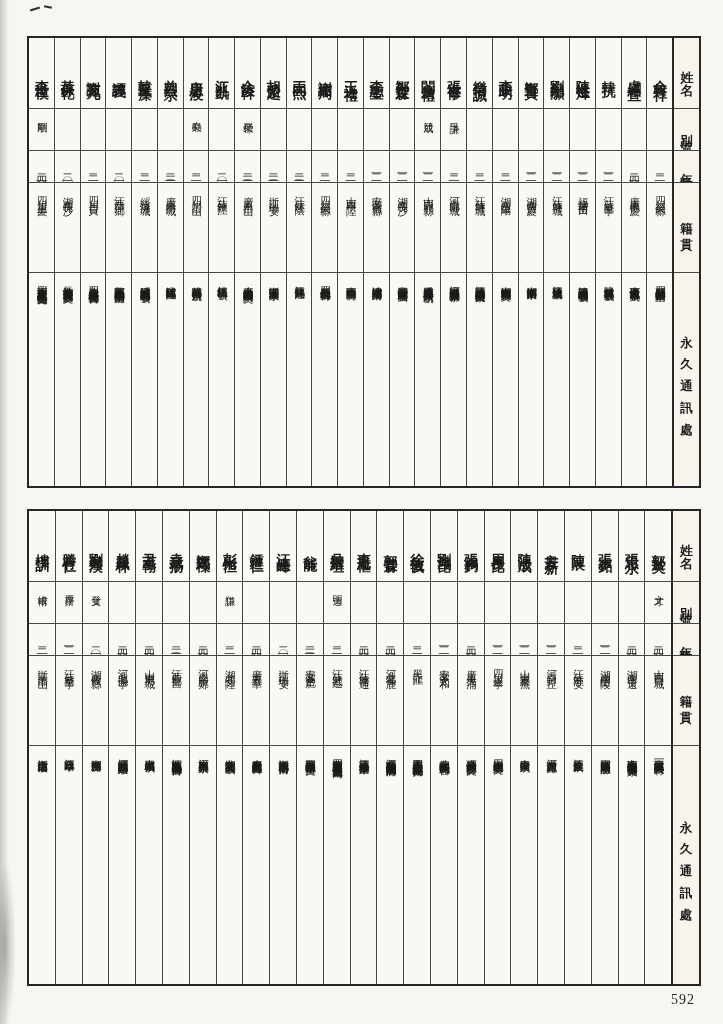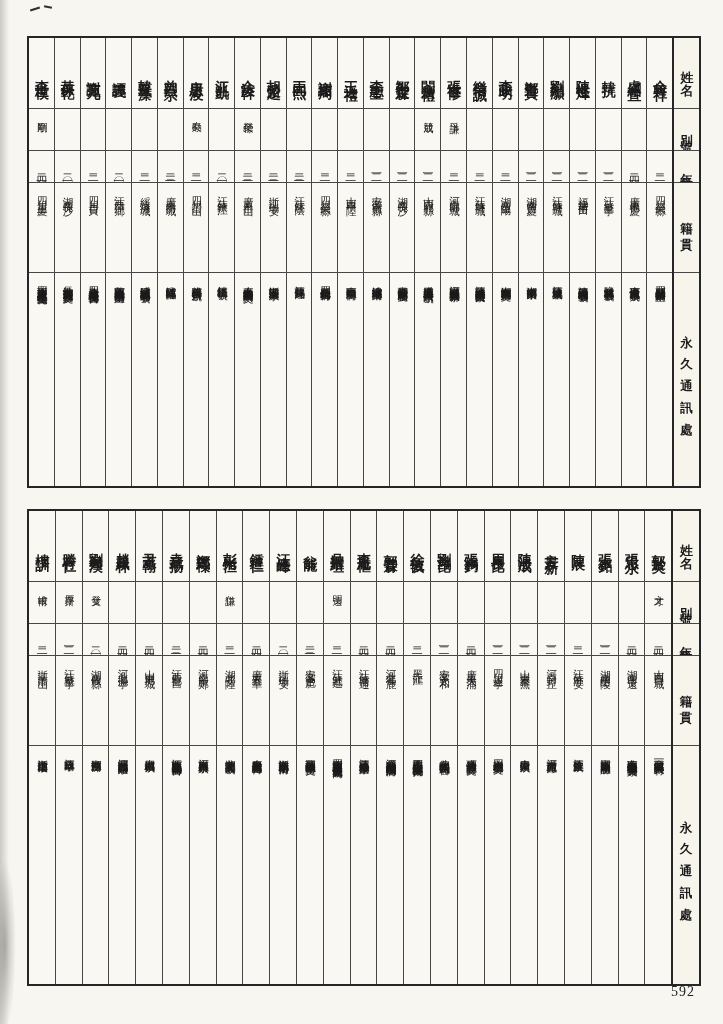--- a/index.html
+++ b/index.html
@@ -54,21 +54,21 @@
 
   .col.header .cell{align-items:center;padding-top:0;}
   .col.header .vtext{font-weight:bold;font-size:12.5px;line-height:20px;}
   .col.header .r-name .vtext{letter-spacing:12px;font-size:13px;}
   .col.header .r-alias .vtext{letter-spacing:6px;}
   .col.header .r-age .vtext{letter-spacing:4px;}
   .col.header .r-origin .vtext{letter-spacing:16px;}
   .col.header .r-addr .vtext{letter-spacing:22px;}
 
   .page-number{
-    position:absolute;right:28px;bottom:24px;
+    position:absolute;right:28px;bottom:16px;
     font-size:14px;letter-spacing:1px;color:#222;
     font-family:"Liberation Serif", serif;
   }
 </style>
 </head>
 <body>
 
 <div class="page">
   <div class="gutter"></div>
   <div class="smudge-bl"></div>

